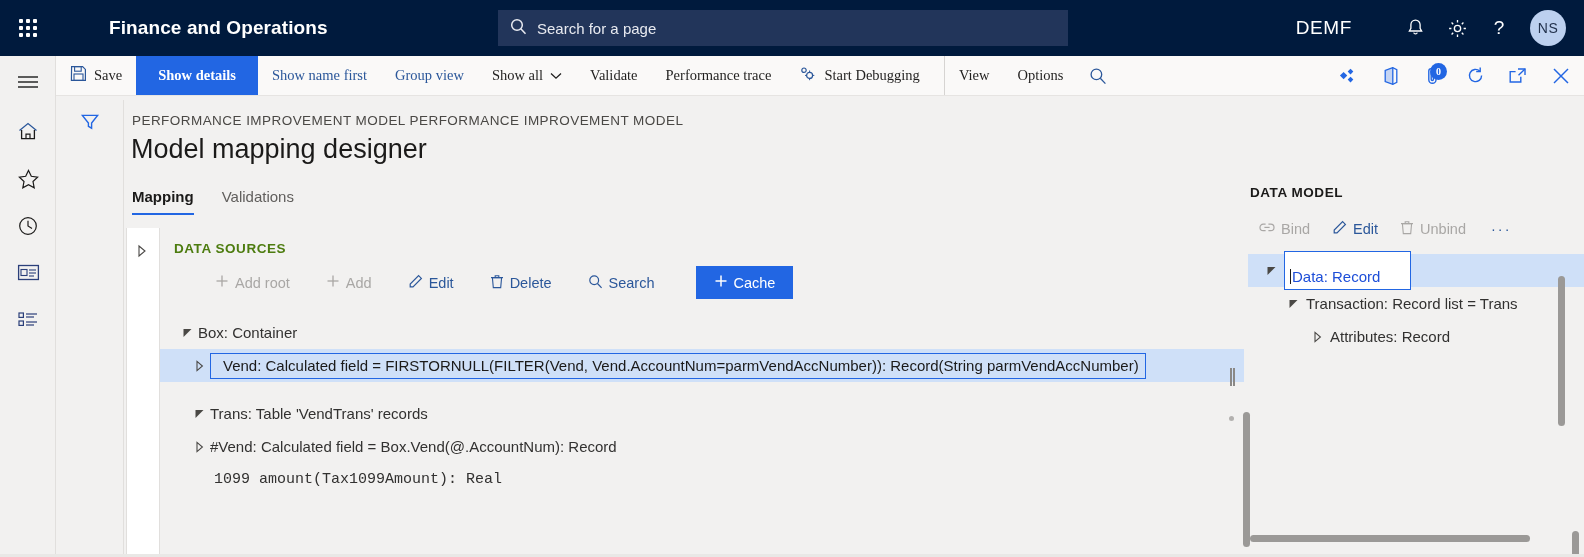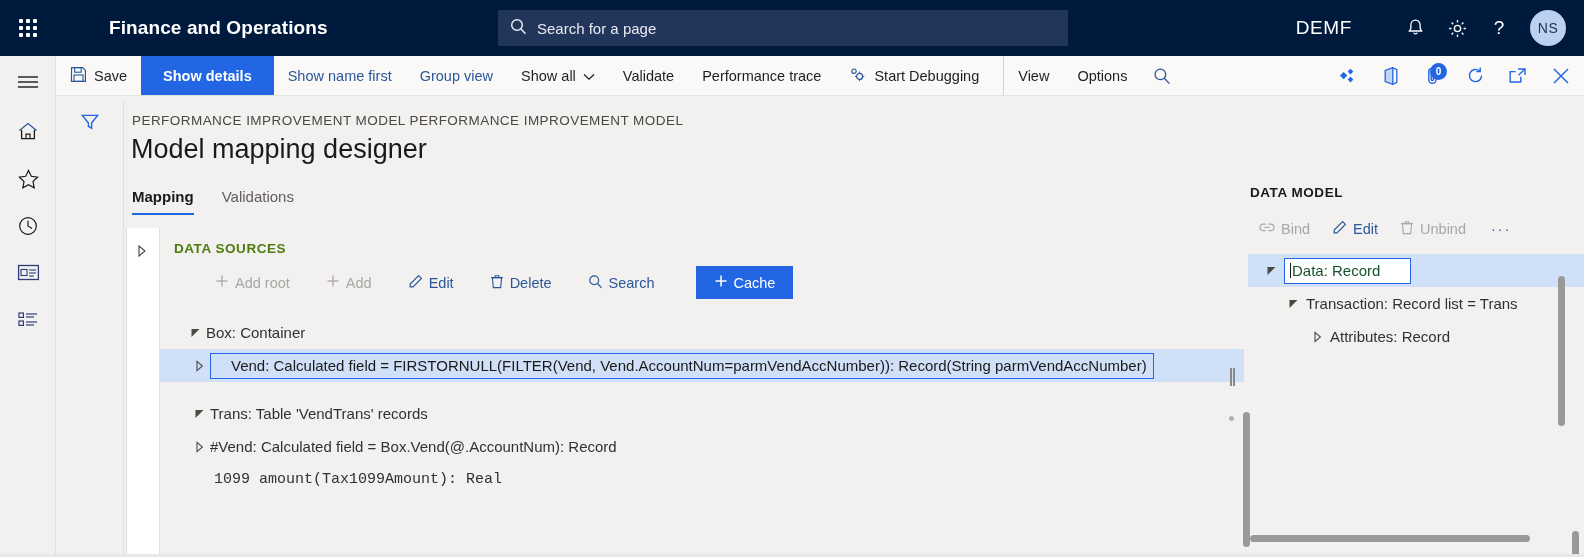--- a/index.html
+++ b/index.html
@@ -61,21 +61,21 @@
   }
   .rail-ic {
     width: 56px; height: 47px; display: flex; align-items: center; justify-content: center;
     cursor: pointer;
   }
 
   
   .cmdbar {
     position: absolute; left: 56px; top: 56px; width: 1528px; height: 40px;
     background: #faf9f8; border-bottom: 1px solid #e6e4e2;
-    display: flex; align-items: stretch;
+    display: flex; align-items: stretch; font-family: Liberation Serif, serif;
   }
   .cmd {
     display: flex; align-items: center; gap: 7px; padding: 0 14px;
     font-size: 14.5px; color: #2b579a; cursor: pointer; white-space: nowrap;
   }
   .cmd.dark { color: #201f1e; }
   .cmd.active { background: #2266e3; color: #ffffff; font-weight: bold; padding: 0 22px; }
   .cmd.sep-left { border-left: 1px solid #d6d4d2; margin-left: 10px; }
   .cmd-spacer { flex: 1 1 auto; }
   .cmd-icbtn {
@@ -142,21 +142,21 @@
     background: #2266e3; color: #ffffff; padding: 8px 18px; margin-left: 16px; font-weight: normal;
   }
 
   
   .tree { position: absolute; left: 0; top: 88px; width: 1084px; }
   .node { position: relative; height: 33px; display: flex; align-items: center; }
   .node .tw { width: 22px; display: flex; justify-content: center; align-items: center; flex: 0 0 auto; cursor: pointer; }
   .node .lbl { font-size: 15px; color: #323130; white-space: nowrap; }
   .node.selected { background: #cfe0f8; }
   .node.selected .lbl {
-    border: 1.5px solid #2266e3; background: #cfe0f8; padding: 3px 6px 4px 20px; color: #1b1a19;
+    border: 1.5px solid #2266e3; background: #cfe0f8; padding: 3px 6px 4px 12px; color: #1b1a19;
   }
 
   .vsb {
     position: absolute; left: 1083px; top: 184px; width: 7px; height: 135px;
     background: #9b9997; border-radius: 4px;
   }
   .vsb-dot {
     position: absolute; left: 1069px; top: 188px; width: 5px; height: 5px;
     background: #b3b1af; border-radius: 50%;
   }
@@ -177,21 +177,21 @@
     position: absolute; left: 2px; top: 7px; font-size: 13.5px; font-weight: bold;
     color: #1b1a19; letter-spacing: .55px;
   }
   .dm-actions { position: absolute; left: 0px; top: 36px; display: flex; align-items: center; }
   .dm-tree { position: absolute; left: 0px; top: 76px; width: 336px; }
   .dm-node { position: relative; height: 33px; display: flex; align-items: center; }
   .dm-node .tw { width: 26px; display: flex; justify-content: center; align-items: center; flex: 0 0 auto; cursor: pointer; }
   .dm-node .lbl { font-size: 15px; color: #323130; white-space: nowrap; }
   .dm-node.selected { background: #cfe0f8; }
   .dm-node.editing .lbl {
-    border: 1.5px solid #2266e3; background: #ffffff; padding: 3px 30px 4px 5px; color: #14532d;
+    border: 1.5px solid #2266e3; background: #ffffff; padding: 16px 30px 4px 5px; color: #1d4ed8;
     position: relative;
   }
   .caret-bar {
     display: inline-block; width: 1px; height: 15px; background: #1b1a19;
     vertical-align: -2px; margin-right: 1px;
   }
   .dm-vsb {
     position: absolute; left: 310px; top: 98px; width: 7px; height: 150px;
     background: #9b9997; border-radius: 4px;
   }
@@ -491,21 +491,21 @@
                   <line x1="7" y1="1.5" x2="7" y2="12.5"></line>
                   <line x1="1.5" y1="7" x2="12.5" y2="7"></line>
                 </g>
               </svg></span>
           <span>Cache</span>
         </div>
       </div>
 
       <div class="tree">
 
-        <div class="node" style="padding-left:24px;">
+        <div class="node" style="padding-left:16px;">
           <span class="tw">
             <svg width="11" height="11" viewBox="0 0 11 11">
                 <path d="M1.5 2h8l-8 8z" fill="#4a4845"></path>
               </svg>
           </span>
           <span class="lbl">Box: Container</span>
         </div>
 
         <div class="node selected" style="padding-left:28px;">
           <span class="tw">

